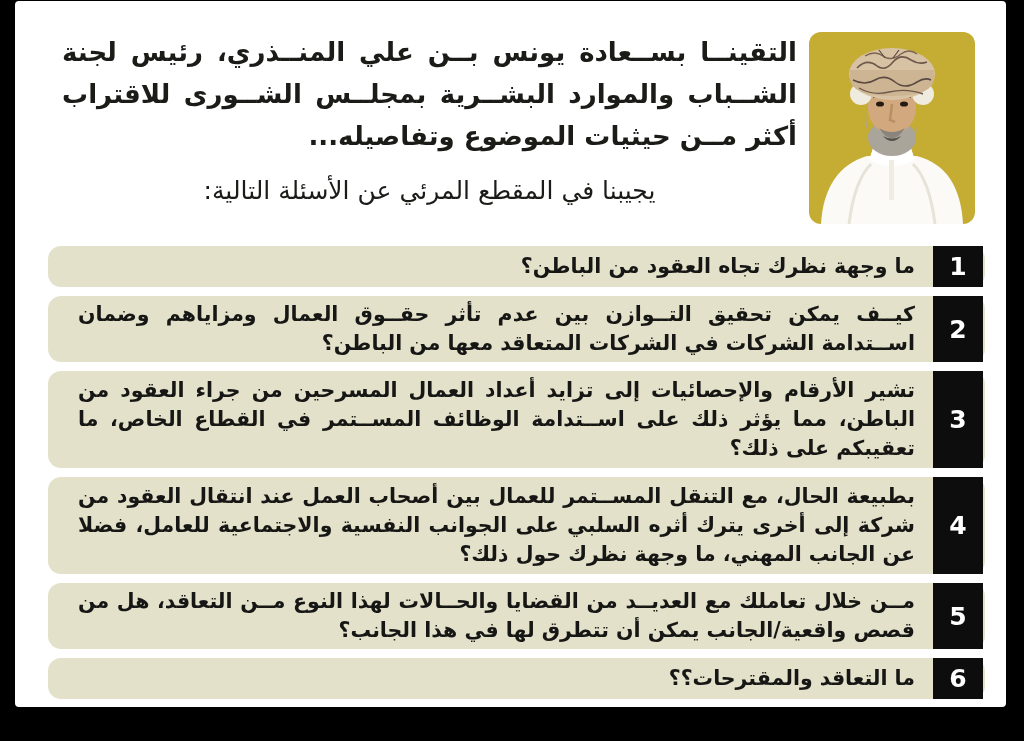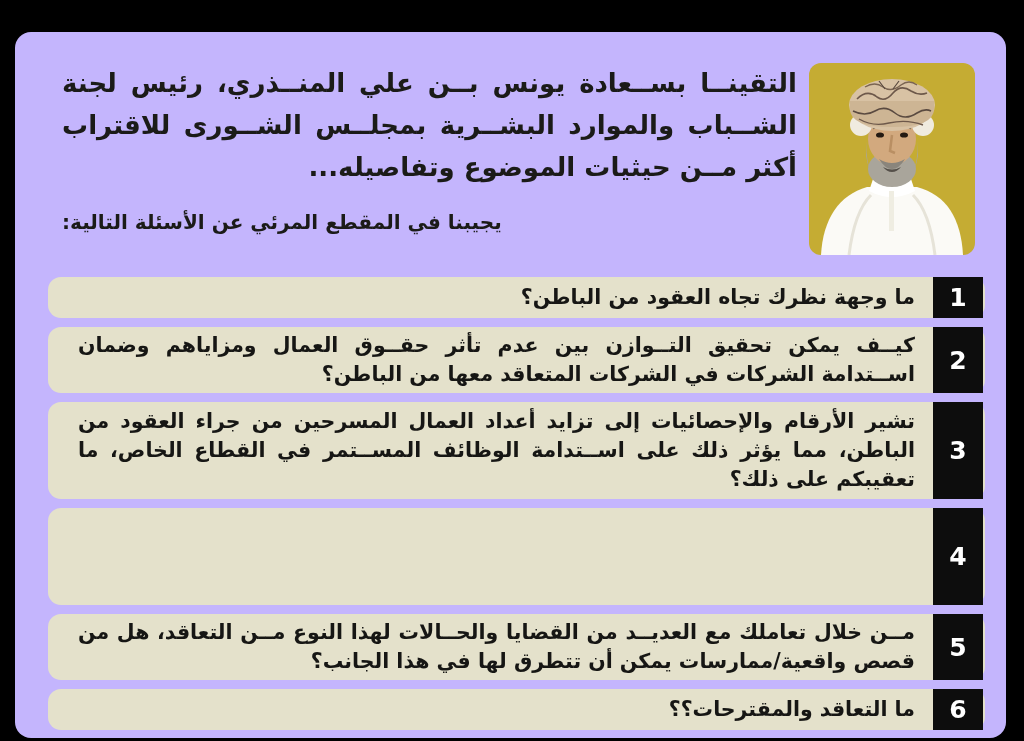--- a/index.html
+++ b/index.html
@@ -7,25 +7,25 @@
     padding: 0;
     width: 1024px;
     height: 741px;
     background: #000000;
     overflow: hidden;
     font-family: "DejaVu Sans", sans-serif;
   }
   .card {
     position: absolute;
     left: 15px;
-    top: 32px;
+    top: 1px;
     width: 991px;
     height: 706px;
-    background: #c4b5fd;
-    border-radius: 16px;
+    background: #ffffff;
+    border-radius: 4px;
     direction: rtl;
   }
   
   .photo {
     position: absolute;
     top: 31px;
     right: 31px;
     width: 166px;
     height: 192px;
     border-radius: 12px;
@@ -43,24 +43,24 @@
     margin: 0;
     font-size: 26px;
     line-height: 42px;
     font-weight: bold;
     text-align: justify;
     text-align-last: right;
     color: #1b1b18;
   }
   .subtitle {
     margin: 16px 0 0 0;
-    font-size: 20px;
+    font-size: 25px;
     line-height: 36px;
-    font-weight: bold;
-    text-align: left;
+    font-weight: normal;
+    text-align: center;
     color: #1b1b18;
   }
   
   .questions {
     position: absolute;
     top: 245px;
     right: 21px;
     left: 33px;
   }
   .q-row {
@@ -162,25 +162,26 @@
       <div class="q-text">كيــف يمكن تحقيق التــوازن بين عدم تأثر حقــوق العمال ومزاياهم وضمان اســتدامة الشركات في الشركات المتعاقد معها من الباطن؟</div>
       <div class="q-badge">2</div>
     </div>
 
     <div class="q-row h3">
       <div class="q-text">تشير الأرقام والإحصائيات إلى تزايد أعداد العمال المسرحين من جراء العقود من الباطن، مما يؤثر ذلك على اســتدامة الوظائف المســتمر في القطاع الخاص، ما تعقيبكم على ذلك؟</div>
       <div class="q-badge">3</div>
     </div>
 
     <div class="q-row h3">
+      <div class="q-text">بطبيعة الحال، مع التنقل المســتمر للعمال بين أصحاب العمل عند انتقال العقود من شركة إلى أخرى يترك أثره السلبي على الجوانب النفسية والاجتماعية للعامل، فضلا عن الجانب المهني، ما وجهة نظرك حول ذلك؟</div>
       <div class="q-badge">4</div>
     </div>
 
     <div class="q-row h2">
-      <div class="q-text">مــن خلال تعاملك مع العديــد من القضايا والحــالات لهذا النوع مــن التعاقد، هل من قصص واقعية/ممارسات يمكن أن تتطرق لها في هذا الجانب؟</div>
+      <div class="q-text">مــن خلال تعاملك مع العديــد من القضايا والحــالات لهذا النوع مــن التعاقد، هل من قصص واقعية/الجانب يمكن أن تتطرق لها في هذا الجانب؟</div>
       <div class="q-badge">5</div>
     </div>
 
     <div class="q-row h1">
       <div class="q-text">ما التعاقد والمقترحات؟؟</div>
       <div class="q-badge">6</div>
     </div>
 
   </div>
 </div>

